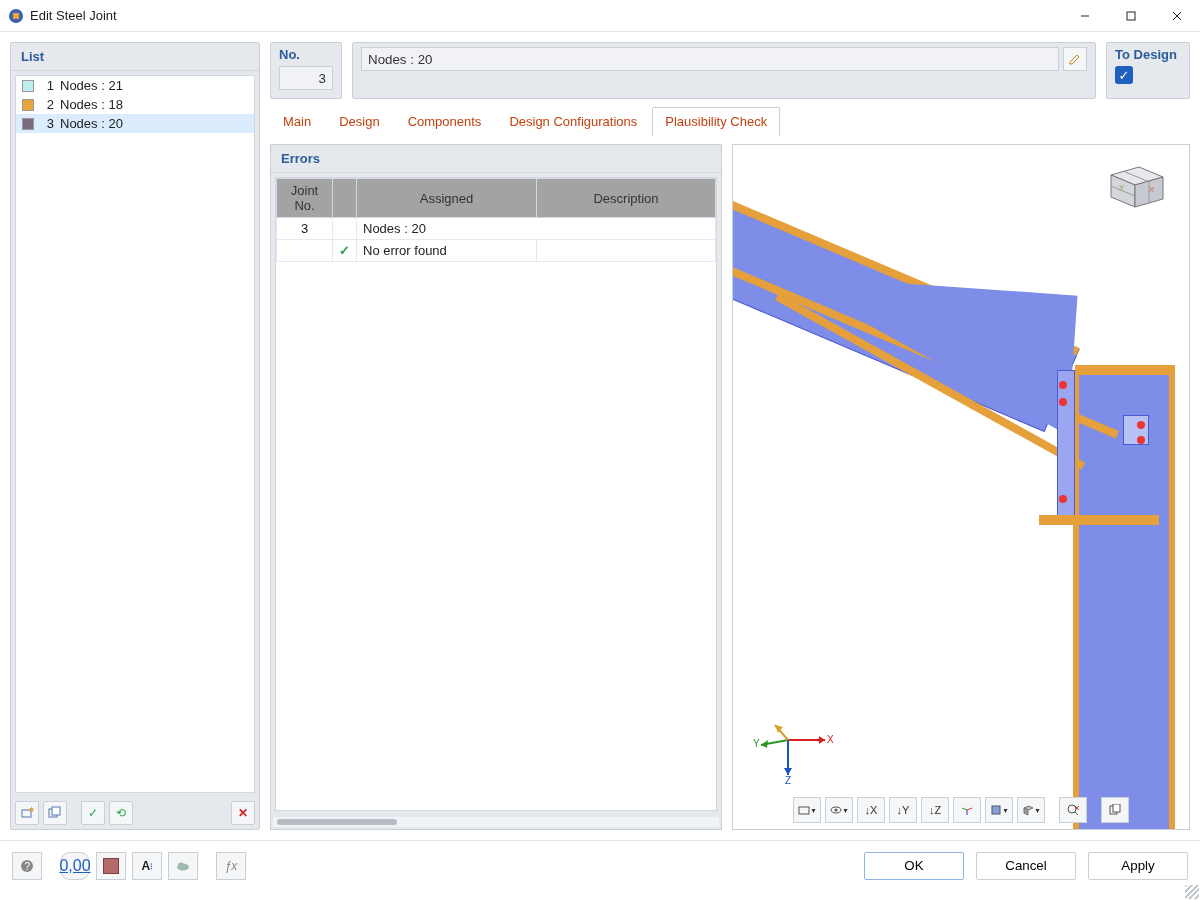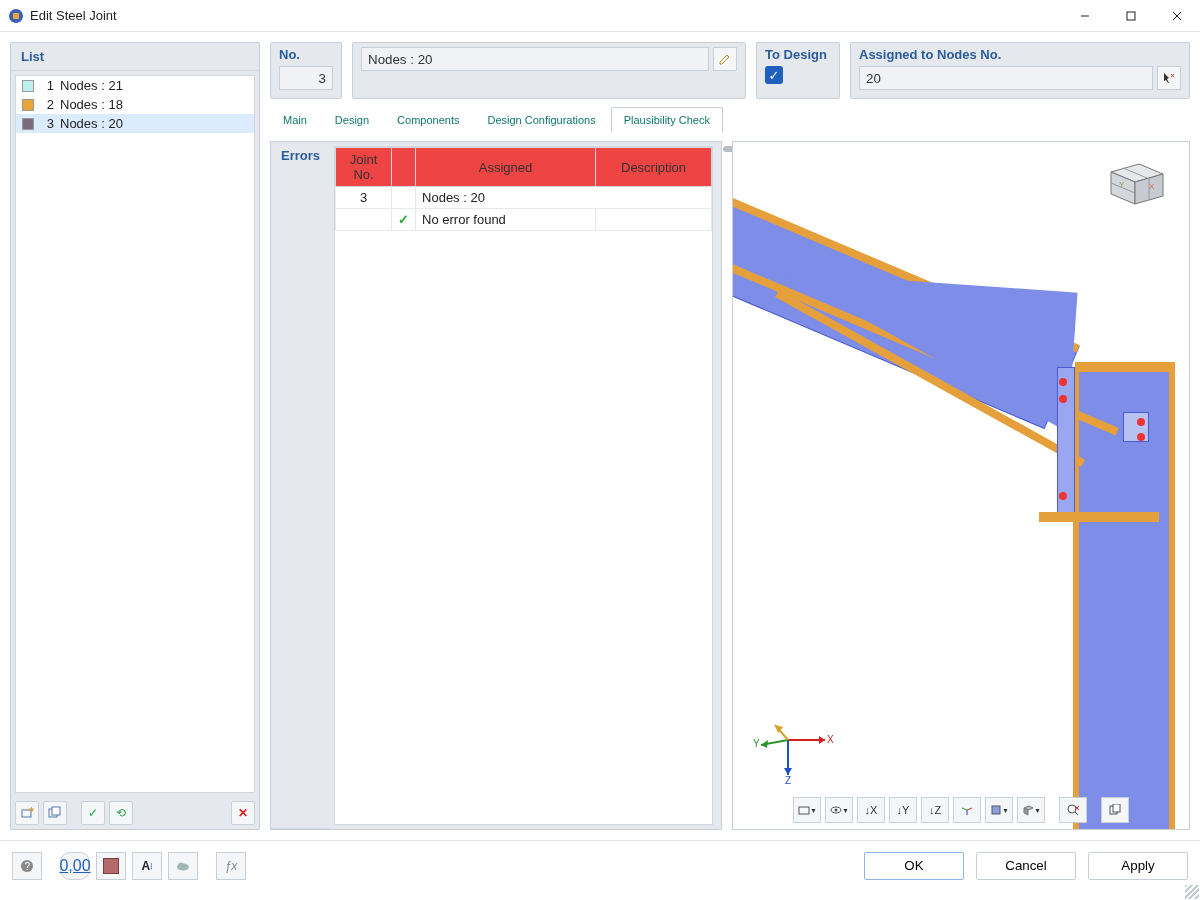--- a/index.html
+++ b/index.html
@@ -23,27 +23,27 @@
   .spacer{flex:1;}
   .right-col { flex:1; display:flex; flex-direction:column; gap:8px;}
   .header-row { display:flex; gap:10px;}
   .hbox { background:#e5e9ed; border:1px solid #c9cfd6; border-radius:2px; padding:4px 8px 8px 8px; display:flex; flex-direction:column; gap:4px;}
   .hbox .label { color:#2b5c9b; font-weight:600; font-size:13px;}
   .hbox input[type=text]{ height:24px; border:1px solid #c9cfd6; padding:0 6px; background:#f0f2f5; color:#333;}
   .hbox .field-row{ display:flex; gap:4px; align-items:center;}
   .iconbtn { width:24px; height:24px; border:1px solid #c9cfd6; background:#f4f6f8; display:flex; align-items:center; justify-content:center; font-size:12px;}
   .checkbox { width:18px; height:18px; border-radius:3px; background:#1f5fbf; display:flex; align-items:center; justify-content:center; color:#fff; font-size:13px;}
   .tabsrow { display:flex; gap:2px;}
-  .tab { padding:6px 12px; border:1px solid transparent; border-radius:2px 2px 0 0; color:#0f766e; cursor:default; font-size:11px;}
+  .tab { padding:6px 12px; border:1px solid transparent; border-radius:2px 2px 0 0; color:#c2410c; cursor:default; font-size:13px;}
   .tab.active { background:#fff; border:1px solid #c9cfd6; border-bottom:1px solid #fff;}
   .content-row { flex:1; display:flex; gap:10px;}
-  .errors-panel { width:452px; background:#e5e9ed; border:1px solid #c9cfd6; display:flex; flex-direction:row;}
+  .errors-panel { width:452px; background:#e5e9ed; border:1px solid #c9cfd6; display:flex; flex-direction:column;}
   .errors-body { background:#fff; margin:4px; border:1px solid #d3d8de; flex:1; display:flex; flex-direction:column;}
   table.err { border-collapse:collapse; width:100%; font-size:13px;}
-  table.err th { background:#ef4444; border:1px solid #d3d8de; font-weight:400; padding:4px 6px; color:#333;}
+  table.err th { background:#a3a3a3; border:1px solid #d3d8de; font-weight:400; padding:4px 6px; color:#333;}
   table.err td { border:1px solid #e6e9ed; padding:3px 6px; background:#fff;}
   .row-node td { background:#eef5fc;}
   .check { color:#28a745; font-weight:bold;}
   .hsbar{ height:10px; background:#f0f2f5; margin:2px; position:relative;}
   .hsbar .thumb{ position:absolute; left:4px; top:2px; width:120px; height:6px; background:#b5bcc4; border-radius:3px;}
   .viewport { flex:1; background:#fff; border:1px solid #c9cfd6; position:relative; overflow:hidden;}
   .vp-toolbar { position:absolute; bottom:6px; left:50%; transform:translateX(-50%); display:flex; gap:4px; background:transparent;}
   .vp-btn { width:28px; height:26px; border:1px solid #c9cfd6; background:#f4f6f8; display:flex; align-items:center; justify-content:center; font-size:11px; color:#333;}
   .vp-btn.caret::after{content:"▾"; font-size:8px; margin-left:1px;}
   .axis-cube { position:absolute; top:12px; right:18px; width:70px; height:56px;}
@@ -146,33 +146,20 @@
           <div class="iconbtn">
               <svg width="12" height="12">
                 <path d="M1 11 L3 11 L10 4 L8 2 L1 9 Z" fill="none" stroke="#c08a2a"></path>
               </svg>
             </div>
         </div>
       </div>
       <div class="hbox" style="width:84px; align-items:flex-start">
         <span class="label">To Design</span>
         <div class="checkbox">✓</div>
-      </div>
-      <div class="hbox" style="width:340px">
-        <span class="label">Assigned to Nodes No.</span>
-        <div class="field-row">
-          <input type="text" style="flex: 1 1 0%;" value="20">
-          <div class="iconbtn">
-              <svg width="12" height="12">
-                <path d="M1 1 L6 6 L4 7 L6 11 L5 11 L3 8 L1 9 Z" fill="#333"></path>
-                <line x1="8" y1="2" x2="11" y2="5" stroke="#d33"></line>
-                <line x1="11" y1="2" x2="8" y2="5" stroke="#d33"></line>
-              </svg>
-            </div>
-        </div>
       </div>
     </div>
 
     <div class="tabsrow" id="tabsrow">
         <div class="tab">Main</div>
         <div class="tab">Design</div>
         <div class="tab">Components</div>
         <div class="tab">Design Configurations</div>
         <div class="tab active">Plausibility Check</div>
       </div>

